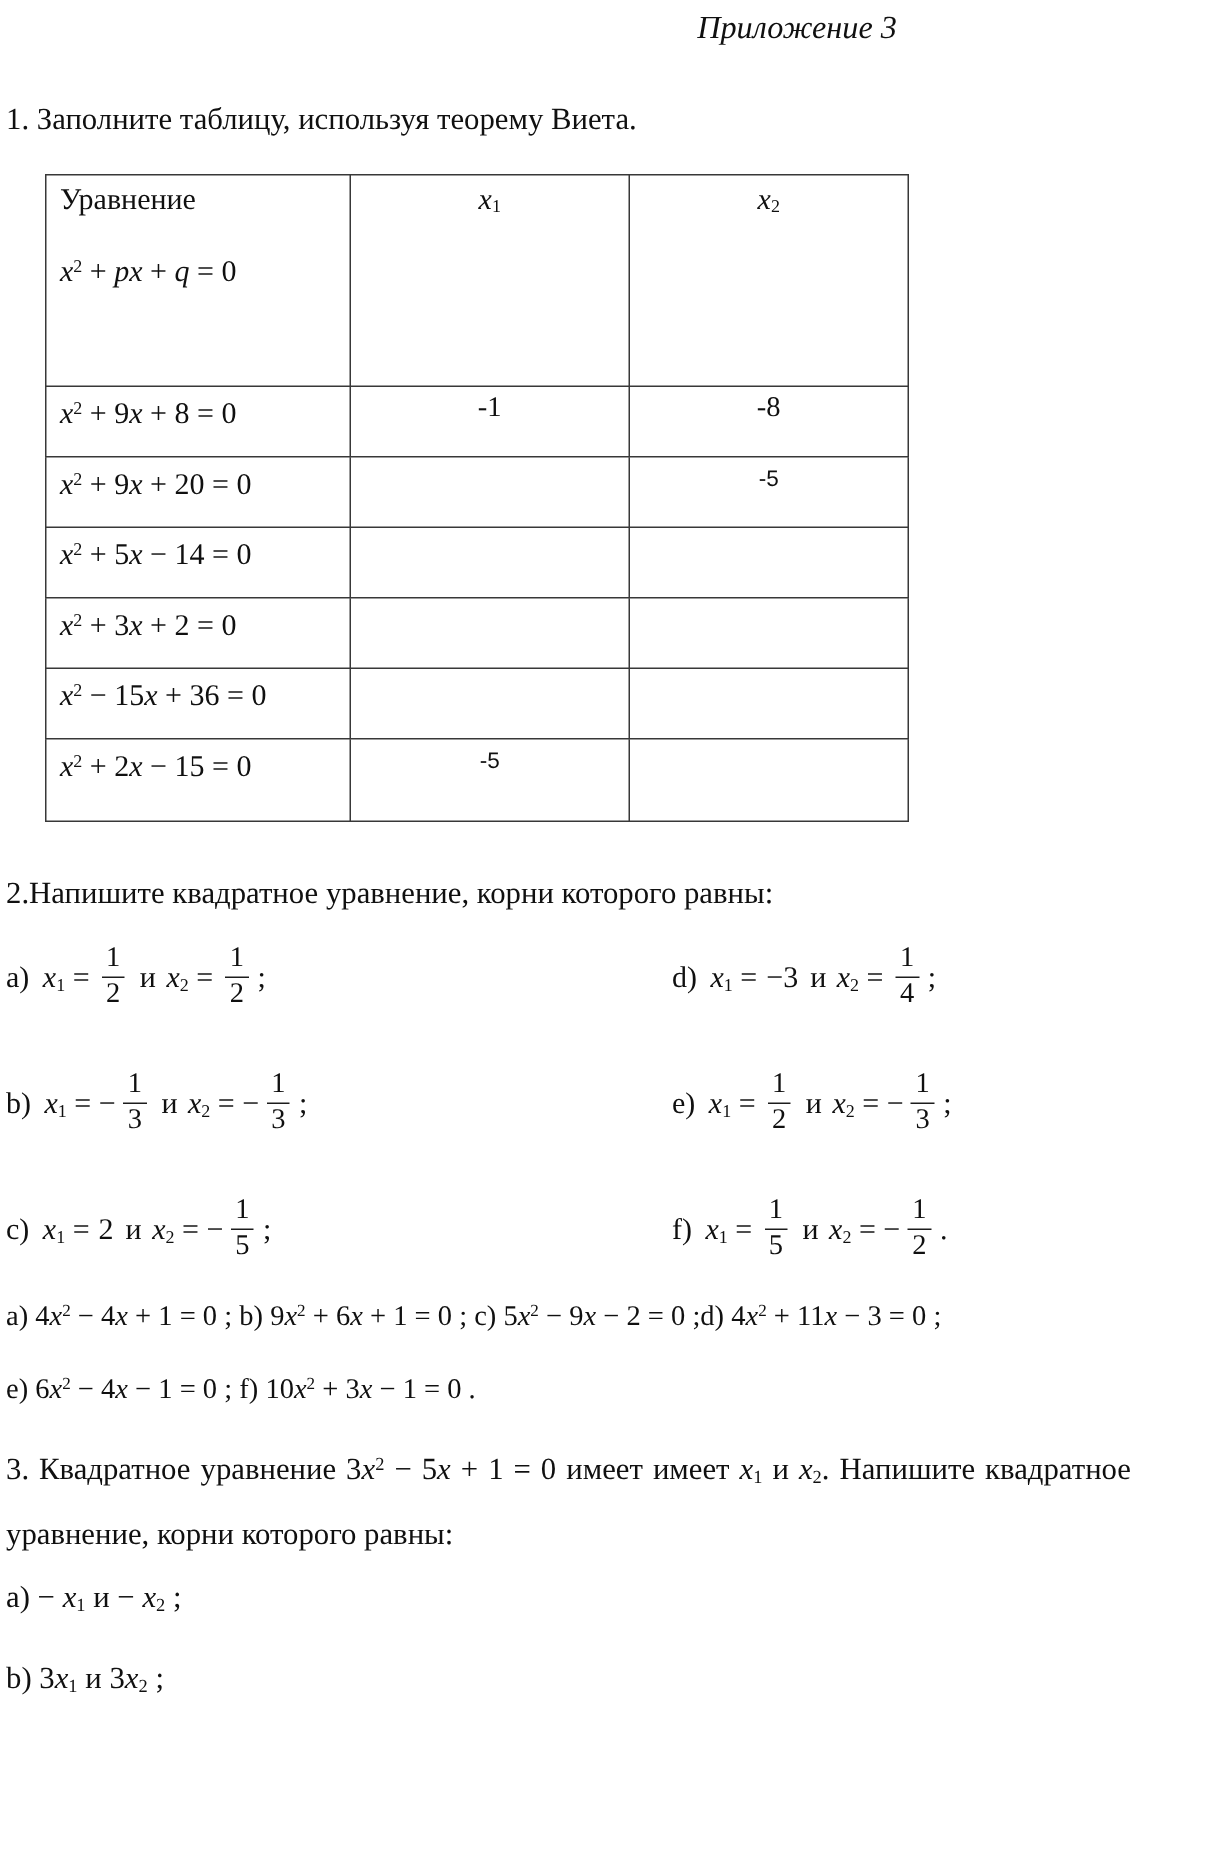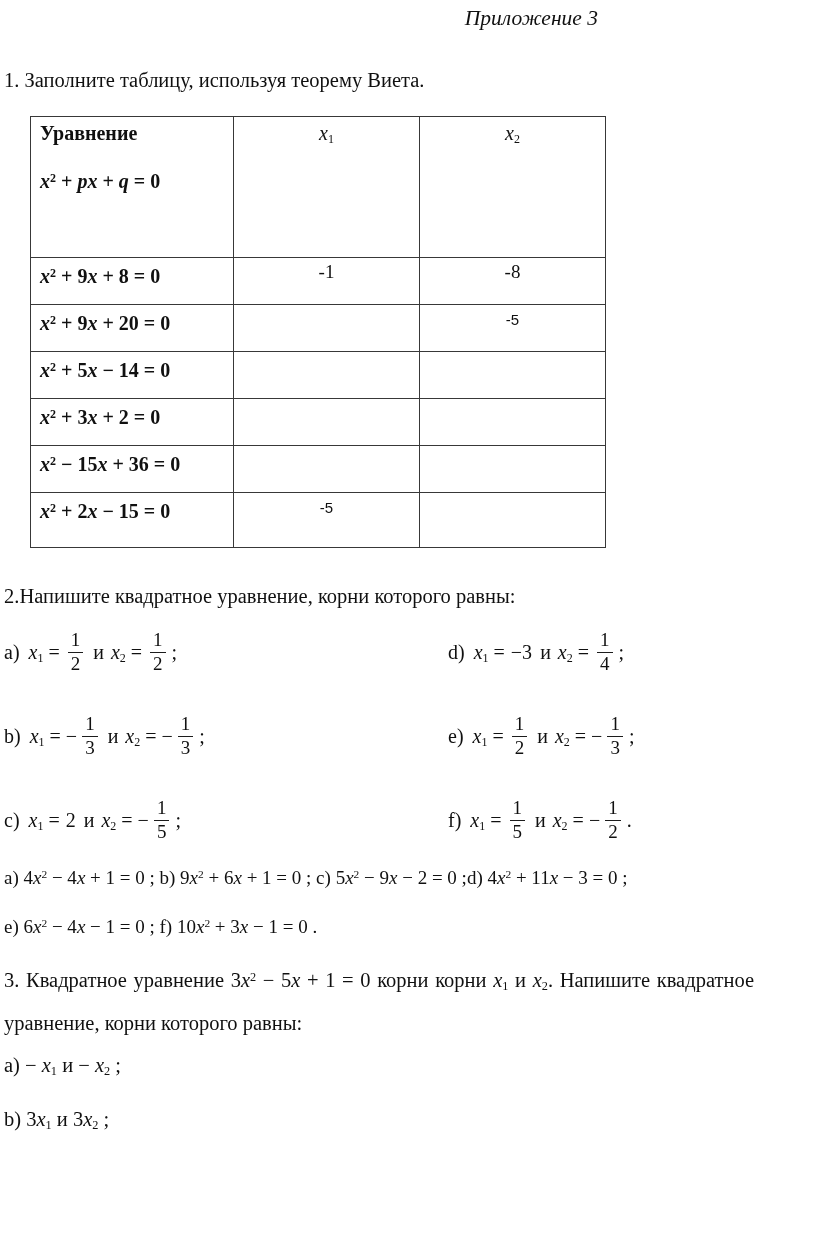--- a/index.html
+++ b/index.html
@@ -13,21 +13,21 @@
 
   .title {
     font-style: italic; font-size: 21.5px; text-align: right;
     padding-right: 102px; line-height: 1.2;
   }
   .task-head { font-size: 20.5px; margin: 36px 0 0 1px; line-height: 1.25; }
 
   
   table.vtable { border-collapse: collapse; margin: 23px 0 0 27px; table-layout: fixed; }
   table.vtable td { border: 1.5px solid #383838; }
-  .c-eq { width: 203px; font-weight: bold; }
+  .c-eq { width: 203px; }
   .c-v  { width: 186px; }
   .hcell { height: 141px; vertical-align: top; padding: 5px 6px 0 9px; font-size: 20px; }
   .hcell .hform { margin-top: 25px; }
   .hc { text-align: center; padding: 5px 0 0 0; }
   tr.drow td { height: 47px; vertical-align: top; }
   tr.drow:last-child td { height: 55px; }
   td.cell-eq { padding: 7px 0 0 9px; font-size: 20px; }
   td.cell-v { text-align: center; padding-top: 3px; font-size: 19px; }
   .val.sans { font-family: "Liberation Sans", sans-serif; font-size: 15px; }
 
@@ -132,20 +132,20 @@
       <div class="t2item"><span class="t2label">d)</span><span class="m"><i class="mv">x</i><sub>1</sub> = </span><span class="mint">−3</span><span class="conj">и</span><span class="m"><i class="mv">x</i><sub>2</sub> = </span><span class="frac"><span class="num">1</span><span class="den">4</span></span><span class="endp">;</span></div>
       <div class="t2item"><span class="t2label">b)</span><span class="m"><i class="mv">x</i><sub>1</sub> = </span><span class="msign">−</span><span class="frac"><span class="num">1</span><span class="den">3</span></span><span class="conj">и</span><span class="m"><i class="mv">x</i><sub>2</sub> = </span><span class="msign">−</span><span class="frac"><span class="num">1</span><span class="den">3</span></span><span class="endp">;</span></div>
       <div class="t2item"><span class="t2label">e)</span><span class="m"><i class="mv">x</i><sub>1</sub> = </span><span class="frac"><span class="num">1</span><span class="den">2</span></span><span class="conj">и</span><span class="m"><i class="mv">x</i><sub>2</sub> = </span><span class="msign">−</span><span class="frac"><span class="num">1</span><span class="den">3</span></span><span class="endp">;</span></div>
       <div class="t2item"><span class="t2label">c)</span><span class="m"><i class="mv">x</i><sub>1</sub> = </span><span class="mint">2</span><span class="conj">и</span><span class="m"><i class="mv">x</i><sub>2</sub> = </span><span class="msign">−</span><span class="frac"><span class="num">1</span><span class="den">5</span></span><span class="endp">;</span></div>
       <div class="t2item"><span class="t2label">f)</span><span class="m"><i class="mv">x</i><sub>1</sub> = </span><span class="frac"><span class="num">1</span><span class="den">5</span></span><span class="conj">и</span><span class="m"><i class="mv">x</i><sub>2</sub> = </span><span class="msign">−</span><span class="frac"><span class="num">1</span><span class="den">2</span></span><span class="endp">.</span></div>
     </div>
 
   <p class="ans-line">a) 4<i class="mv">x</i><sup>2</sup> − 4<i class="mv">x</i> + 1 = 0 ; b) 9<i class="mv">x</i><sup>2</sup> + 6<i class="mv">x</i> + 1 = 0 ; c) 5<i class="mv">x</i><sup>2</sup> − 9<i class="mv">x</i> − 2 = 0 ;d) 4<i class="mv">x</i><sup>2</sup> + 11<i class="mv">x</i> − 3 = 0 ;</p>
   <p class="ans-line second">e) 6<i class="mv">x</i><sup>2</sup> − 4<i class="mv">x</i> − 1 = 0 ; f) 10<i class="mv">x</i><sup>2</sup> + 3<i class="mv">x</i> − 1 = 0 .</p>
 
-  <p class="task3-intro"><span>3. Квадратное уравнение </span><span class="m">3<i class="mv">x</i><sup>2</sup> − 5<i class="mv">x</i> + 1 = 0</span><span> корни корни </span><span class="m"><i class="mv">x</i><sub>1</sub></span><span> и </span><span class="m"><i class="mv">x</i><sub>2</sub></span><span>. Напишите квадратное уравнение, корни которого равны:</span></p>
+  <p class="task3-intro"><span>3. Квадратное уравнение </span><span class="m">3<i class="mv">x</i><sup>2</sup> − 5<i class="mv">x</i> + 1 = 0</span><span> имеет имеет </span><span class="m"><i class="mv">x</i><sub>1</sub></span><span> и </span><span class="m"><i class="mv">x</i><sub>2</sub></span><span>. Напишите квадратное уравнение, корни которого равны:</span></p>
 
   <div class="t3items">
       <div class="t3item">a) − <i class="mv">x</i><sub>1</sub> и − <i class="mv">x</i><sub>2</sub> ;</div>
       <div class="t3item">b) 3<i class="mv">x</i><sub>1</sub> и 3<i class="mv">x</i><sub>2</sub> ;</div>
     </div>
 
 </div>
 
 </body></html>

